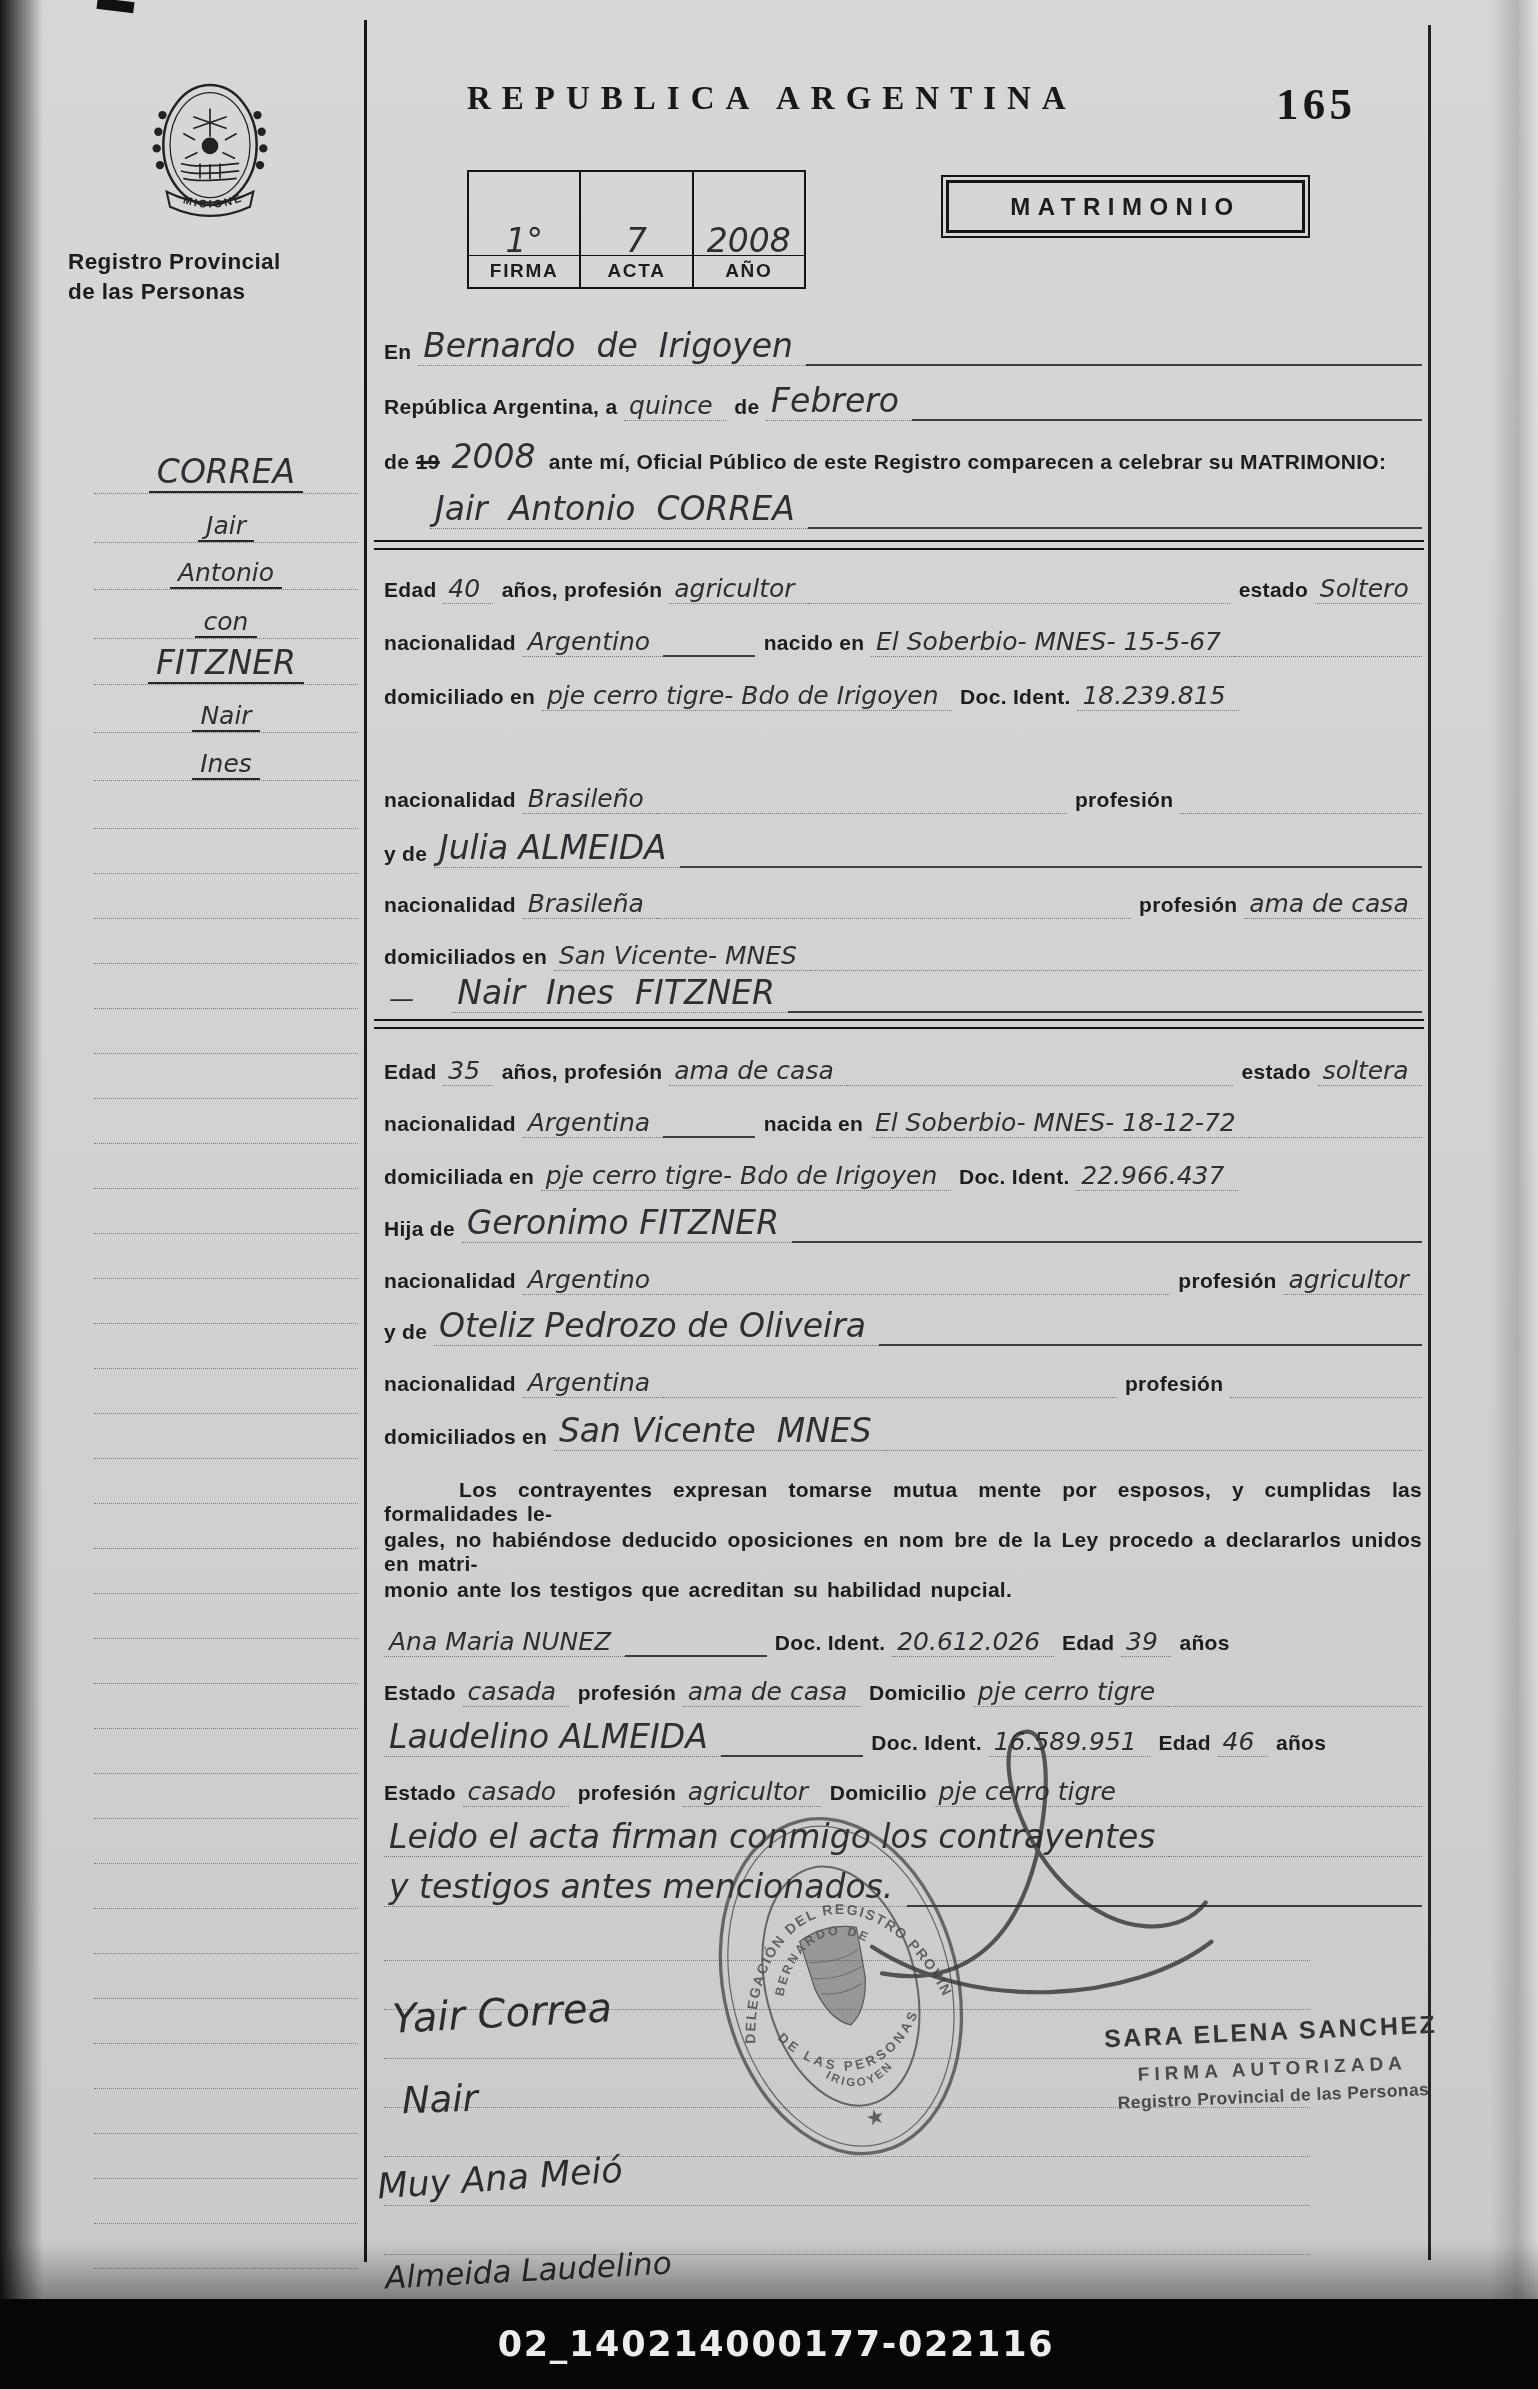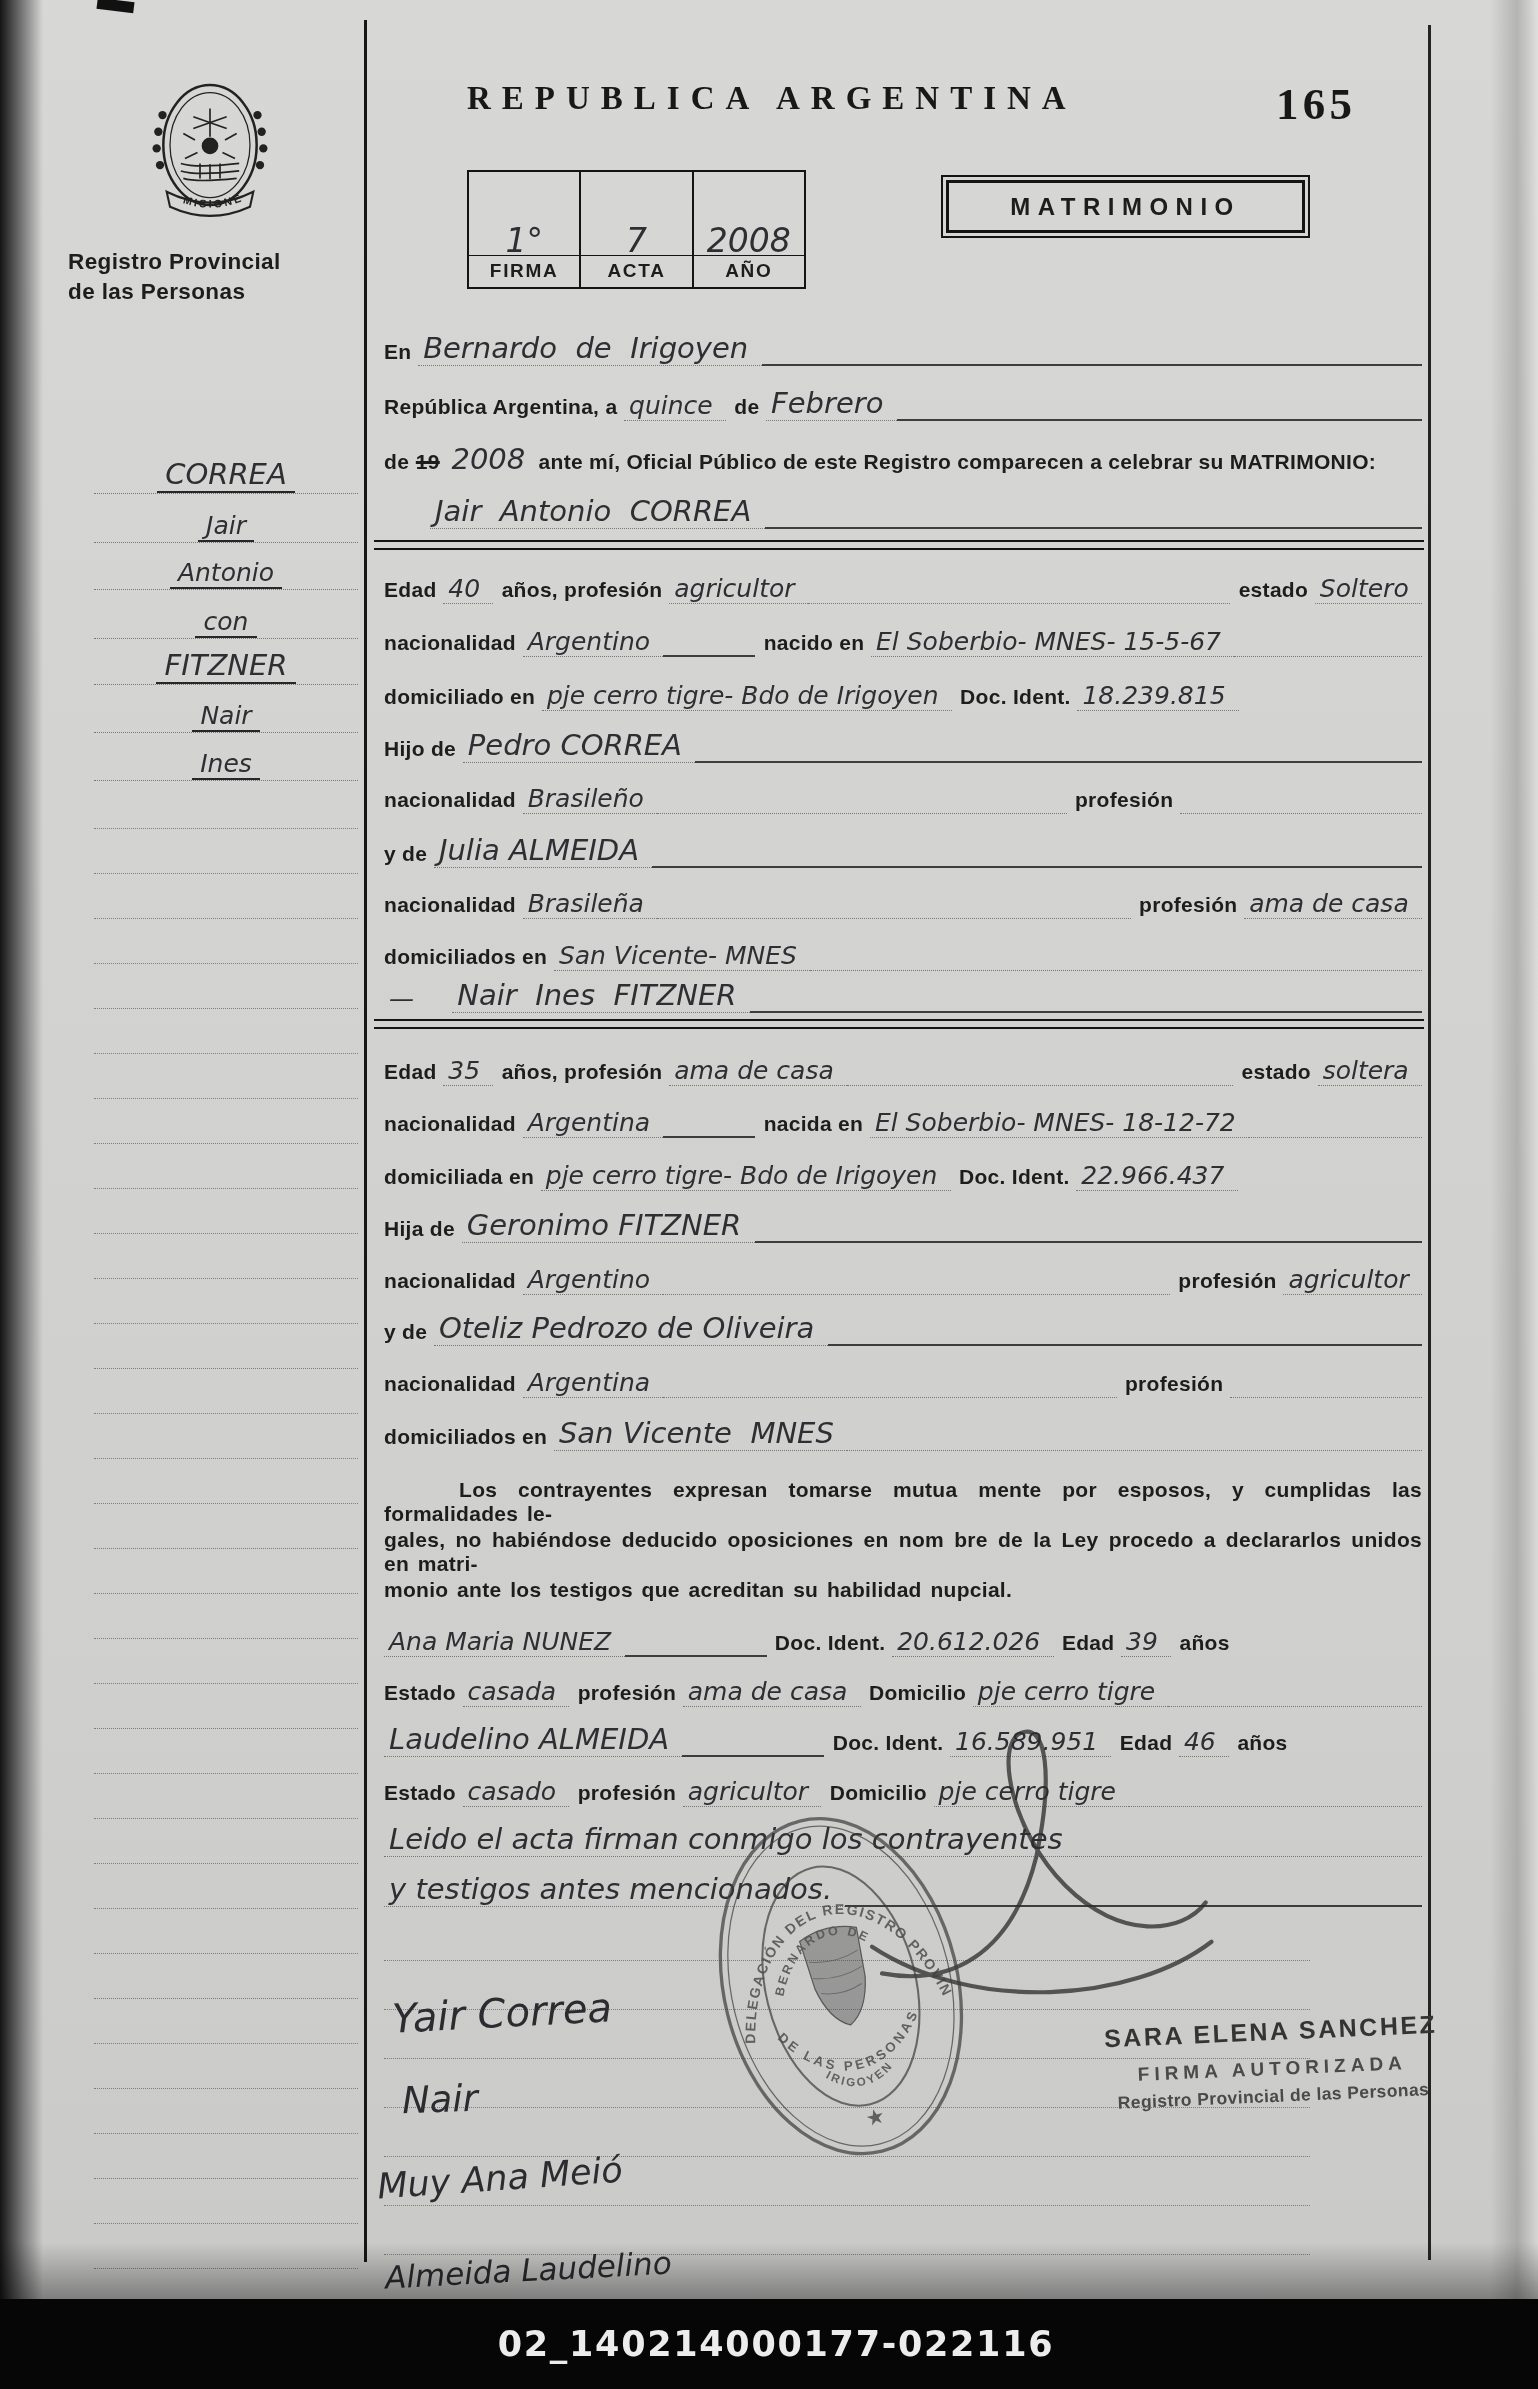--- a/index.html
+++ b/index.html
@@ -41,21 +41,21 @@
   .mrow .hw{border-bottom:2.5px solid #26262b;padding:0 8.3px;}
   
   .ruled{position:absolute;}
   .rline{border-bottom:1.7px dotted rgba(45,45,45,.5);}
   
   .row{position:absolute;left:384px;right:117px;height:37px;display:flex;align-items:flex-end;}
   .lbl{font:700 21px "Liberation Sans",sans-serif;color:#1d1d1d;white-space:pre;padding:0 6.7px 2.5px 0;letter-spacing:0.3px;text-align:right;}
   .lbl.after{padding-left:8.3px;}
   .hw{font:italic 25px "DejaVu Sans",sans-serif;color:#2e2e33;white-space:pre;
        border-bottom:1.7px dotted rgba(45,45,45,.55);padding:0 13.3px 0 5px;}
-  .hw.big{font-size:29px;}
+  .hw.big{font-size:33px;}
   .hw.noline{border-bottom:none;}
   .fill{flex:1 1 auto;border-bottom:1.7px dotted rgba(45,45,45,.55);height:0.8px;}
   .fill.solid{border-bottom:2.5px solid rgba(35,35,35,.85);}
   .seg{flex:0 0 92px;border-bottom:2.5px solid rgba(35,35,35,.85);height:0.8px;}
   .seg.w170{flex:0 0 142px;}
   .strike{text-decoration:line-through;text-decoration-thickness:2.5px;}
   .dbl{position:absolute;left:374px;right:115px;height:5.8px;border-top:2.5px solid #141414;border-bottom:2.5px solid #141414;}
   .prow{position:absolute;left:384px;right:117px;font:700 21px "Liberation Sans",sans-serif;color:#1d1d1d;
         text-align:justify;letter-spacing:0.3px;word-spacing:2.5px;margin-top:8px;}
   
@@ -242,25 +242,20 @@
     <span class="lbl after">nacido en</span>
     <span class="hw">El Soberbio- MNES- 15-5-67</span>
     <span class="fill"></span>
   </div>
   <div class="row" style="top:674px">
     <span class="lbl">domiciliado en</span>
     <span class="hw">pje cerro tigre- Bdo de Irigoyen</span>
     <span class="lbl after">Doc. Ident.</span>
     <span class="hw">18.239.815</span>
   </div>
-  <div class="row" style="top:726px">
-    <span class="lbl">Hijo de</span>
-    <span class="hw big">Pedro CORREA</span>
-    <span class="fill solid"></span>
-  </div>
   <div class="row" style="top:777px">
     <span class="lbl">nacionalidad</span>
     <span class="hw">Brasileño</span>
     <span class="fill"></span>
     <span class="lbl after">profesión</span>
     <span class="fill" style="flex:0 0 242px"></span>
   </div>
   <div class="row" style="top:831px">
     <span class="lbl">y de</span>
     <span class="hw big">Julia ALMEIDA</span>

